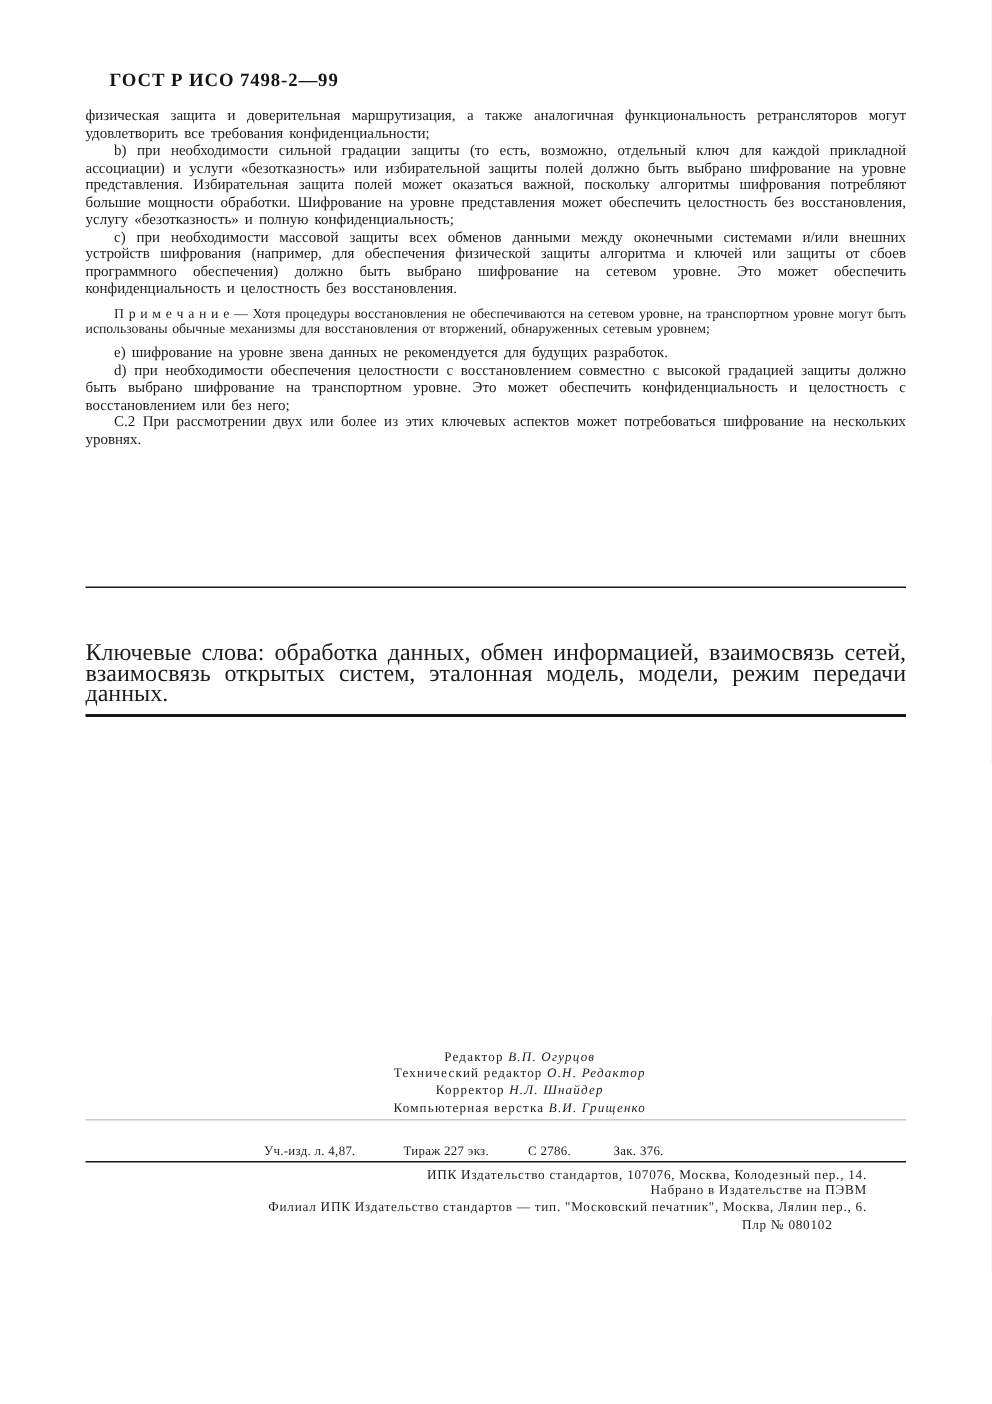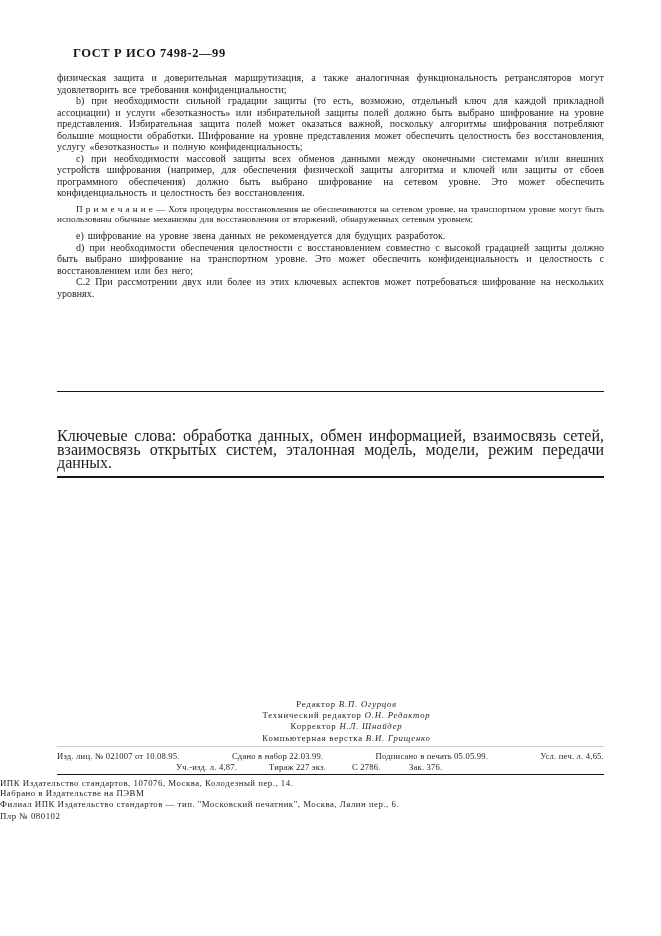--- a/index.html
+++ b/index.html
@@ -128,32 +128,32 @@
   .imprint-line2 span { position: absolute; white-space: nowrap; }
   .imprint-line2 .c1 { left: 119px; }
   .imprint-line2 .c2 { left: 212px; }
   .imprint-line2 .c3 { left: 295px; }
   .imprint-line2 .c4 { left: 352px; }
   .publisher {
     position: absolute;
     top: 778px;
     left: 0;
     width: 578px;
-    text-align: left;
+    text-align: right;
     font-size: 8.8px;
     line-height: 10.3px;
     letter-spacing: 0.5px;
     margin: 0;
   }
   .license {
     position: absolute;
     top: 811px;
     left: 0;
     width: 555px;
-    text-align: left;
+    text-align: right;
     font-size: 8.8px;
     letter-spacing: 0.5px;
   }
 </style>
 </head>
 <body>
 
 <div class="page">
 
   <div class="doc-header">ГОСТ Р ИСО 7498-2—99</div>
@@ -177,26 +177,20 @@
 
   <div class="credits">
     <div><span>Редактор</span> <span class="name">В.П. Огурцов</span></div>
     <div><span>Технический редактор</span> <span class="name">О.Н. Редактор</span></div>
     <div><span>Корректор</span> <span class="name">Н.Л. Шнайдер</span></div>
     <div><span>Компьютерная верстка</span> <span class="name">В.И. Грищенко</span></div>
   </div>
 
   <div class="rule-faint" style="top:746px"></div>
 
-  <div class="imprint-line1">
-    <span>Изд. лиц. № 021007 от 10.08.95.</span>
-    <span>Сдано в набор 22.03.99.</span>
-    <span>Подписано в печать 05.05.99.</span>
-    <span>Усл. печ. л. 4,65.</span>
-  </div>
 
   <div class="imprint-line2">
     <span class="c1">Уч.-изд. л. 4,87.</span>
     <span class="c2">Тираж 227 экз.</span>
     <span class="c3">С 2786.</span>
     <span class="c4">Зак. 376.</span>
   </div>
 
   <div class="rule-thin" style="top:774px"></div>
 

